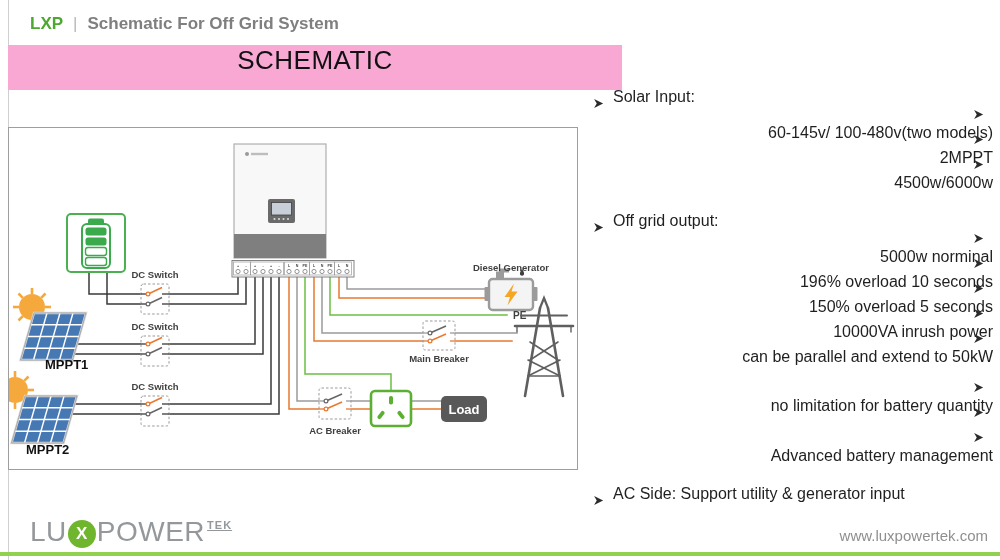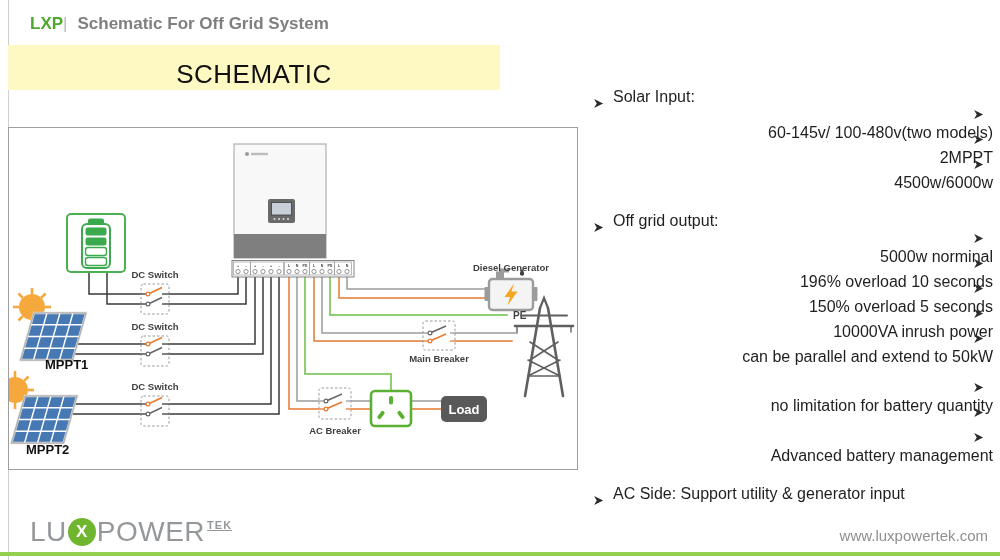--- a/index.html
+++ b/index.html
@@ -3,37 +3,37 @@
 <meta charset="utf-8">
 <style>
   html,body{margin:0;padding:0;background:#e8e8e8;}
   .slide{
     position:relative;width:1000px;height:560px;background:#ffffff;
     font-family:"Liberation Sans", sans-serif;overflow:hidden;
   }
   .left-rule{position:absolute;left:8px;top:0;width:1px;height:560px;background:#cfcfcf;}
   
   .header{position:absolute;left:30px;top:14px;display:flex;align-items:center;font-size:17px;font-weight:bold;}
-  .brand{color:#4EA72E;}
+  .brand{color:#4EA72E;margin-right:10px;}
   .hsep{color:#b8b8b8;font-weight:400;margin-right:10px;}
   .htitle{color:#7f7f7f;}
   
-  .banner{position:absolute;left:8px;top:45px;width:492px;height:45px;background:#fef9c3;
-    display:flex;align-items:flex-end;justify-content:center;}
+  .banner{position:absolute;left:8px;top:45px;width:614px;height:45px;background:#f9a8d4;
+    display:flex;align-items:flex-start;justify-content:center;}
   .banner span{font-size:26px;font-weight:500;color:#111;letter-spacing:.5px;}
   
   .panel{position:absolute;left:8px;top:127px;width:568px;height:341px;background:#fff;border:1px solid #9e9e9e;box-sizing:content-box;}
   
   .specs{position:absolute;left:593px;top:84px;width:400px;color:#1f1f1f;font-size:16px;}
   .spec-section{margin-bottom:24px;}
   .spec-row{display:flex;align-items:flex-end;height:25px;line-height:25px;white-space:nowrap;}
   .spec-row.sub{margin-left:41px;flex-direction:column;}
   .bullet{flex:0 0 auto;width:11px;height:11px;margin-right:9px;display:inline-block;}
   
-  .logo{position:absolute;left:30px;top:516px;display:flex;align-items:center;color:#95989b;font-size:28px;letter-spacing:.5px;}
+  .logo{position:absolute;left:30px;top:516px;display:flex;align-items:flex-end;color:#95989b;font-size:28px;letter-spacing:.5px;}
   .logo-x{width:28px;height:28px;border-radius:50%;background:#6FB52E;color:#fff;display:inline-flex;
     align-items:center;justify-content:center;font-size:17px;font-weight:bold;margin:0 1px;}
   .logo-sup{font-size:11px;font-weight:bold;letter-spacing:1px;align-self:flex-start;margin-top:3px;margin-left:2px;text-decoration:underline;}
   .website{position:absolute;right:12px;top:527px;color:#8f8f8f;font-size:15px;}
   .green-bar{position:absolute;left:0;top:552px;width:1000px;height:4px;background:#92D050;}
   svg text{font-family:"Liberation Sans", sans-serif;}
 </style>
 </head>
 <body>
 

